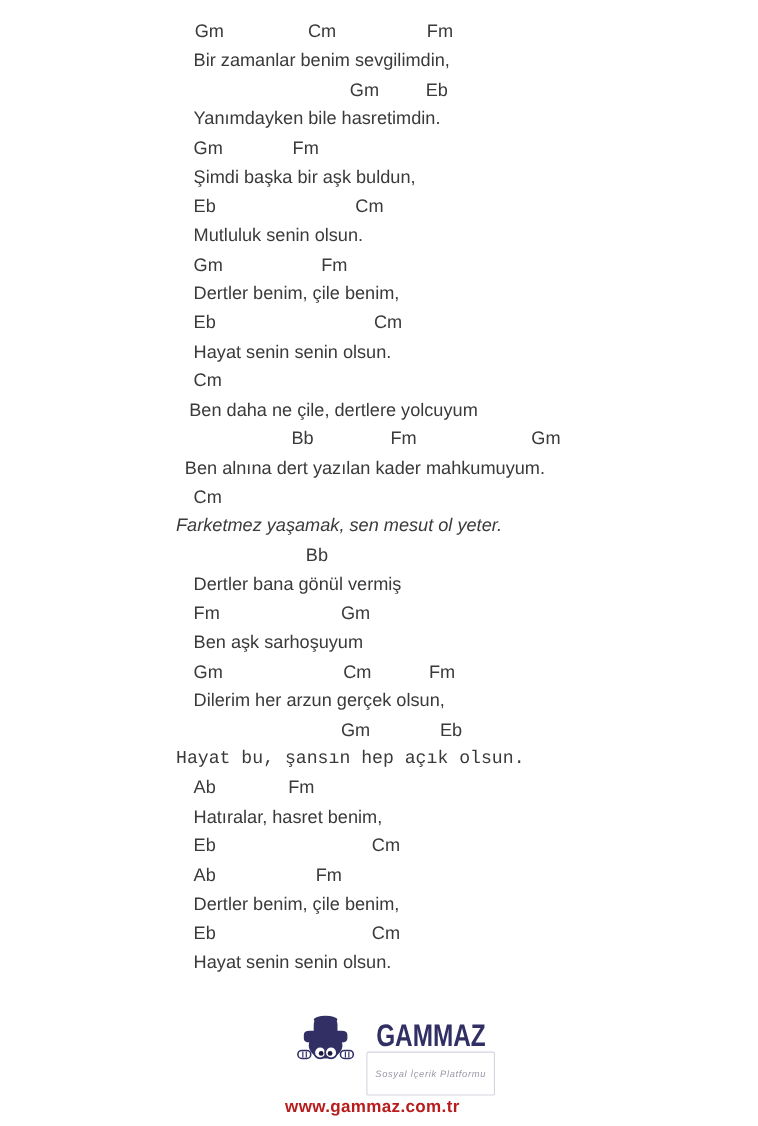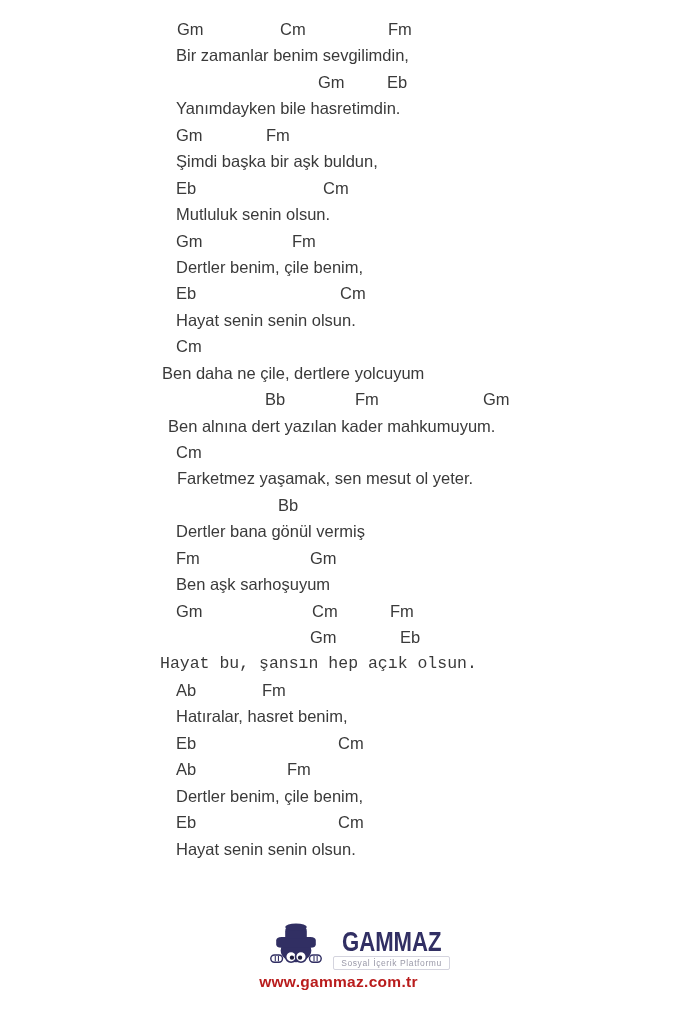--- a/index.html
+++ b/index.html
@@ -67,23 +67,24 @@
     transform: scale(0.82, 1.05);
     transform-origin: center top;
     line-height: 24px;
   }
   .tagline {
     margin-top: 3px;
     font-size: 8.5px;
     color: #9a99a8;
     border: 1px solid #d4d4de;
     border-radius: 2px;
-    padding: 1px 7px;
+    padding: 14px 7px;
     letter-spacing: 0.6px;
     white-space: nowrap;
+    font-style: italic;
   }
   .website {
     margin-top: 2px;
     margin-left: -44px;
     font-size: 15.5px;
     font-weight: bold;
     color: #b91c1c;
     letter-spacing: 0.3px;
   }
 </style>
@@ -133,53 +134,56 @@
         <span class="chord" style="left: 176px;">Eb</span>
         <span class="chord" style="left: 340px;">Cm</span>
       </div>
       <div class="line">
         <span class="lyric" style="left: 176px;">Hayat senin senin olsun.</span>
       </div>
       <div class="line">
         <span class="chord" style="left: 176px;">Cm</span>
       </div>
       <div class="line">
-        <span class="lyric" style="left: 162px;">Ben daha ne çile, dertlere yolcuyum</span>
+        <span class="lyric" style="left: 172px;">Ben daha ne çile, dertlere yolcuyum</span>
       </div>
       <div class="line">
         <span class="chord" style="left: 265px;">Bb</span>
         <span class="chord" style="left: 355px;">Fm</span>
         <span class="chord" style="left: 483px;">Gm</span>
       </div>
       <div class="line">
         <span class="lyric" style="left: 168px;">Ben alnına dert yazılan kader mahkumuyum.</span>
       </div>
       <div class="line">
         <span class="chord" style="left: 176px;">Cm</span>
       </div>
       <div class="line">
-        <span class="lyric" style="left: 177px;">Farketmez yaşamak, sen mesut ol yeter.</span>
+        <span class="lyric" style="left: 160px; font-style: italic;">Farketmez yaşamak, sen mesut ol yeter.</span>
       </div>
       <div class="line">
         <span class="chord" style="left: 278px;">Bb</span>
       </div>
       <div class="line">
         <span class="lyric" style="left: 176px;">Dertler bana gönül vermiş</span>
       </div>
       <div class="line">
         <span class="chord" style="left: 176px;">Fm</span>
         <span class="chord" style="left: 310px;">Gm</span>
       </div>
       <div class="line">
         <span class="lyric" style="left: 176px;">Ben aşk sarhoşuyum</span>
       </div>
       <div class="line">
         <span class="chord" style="left: 176px;">Gm</span>
         <span class="chord" style="left: 312px;">Cm</span>
         <span class="chord" style="left: 390px;">Fm</span>
+      </div>
+      <div class="line">
+        <span class="lyric" style="left: 176px;">Dilerim her arzun gerçek olsun,</span>
       </div>
       <div class="line">
         <span class="chord" style="left: 310px;">Gm</span>
         <span class="chord" style="left: 400px;">Eb</span>
       </div>
       <div class="line">
         <span class="lyric" style="left: 160px; font-family: Liberation Mono, monospace;">Hayat bu, şansın hep açık olsun.</span>
       </div>
       <div class="line">
         <span class="chord" style="left: 176px;">Ab</span>

